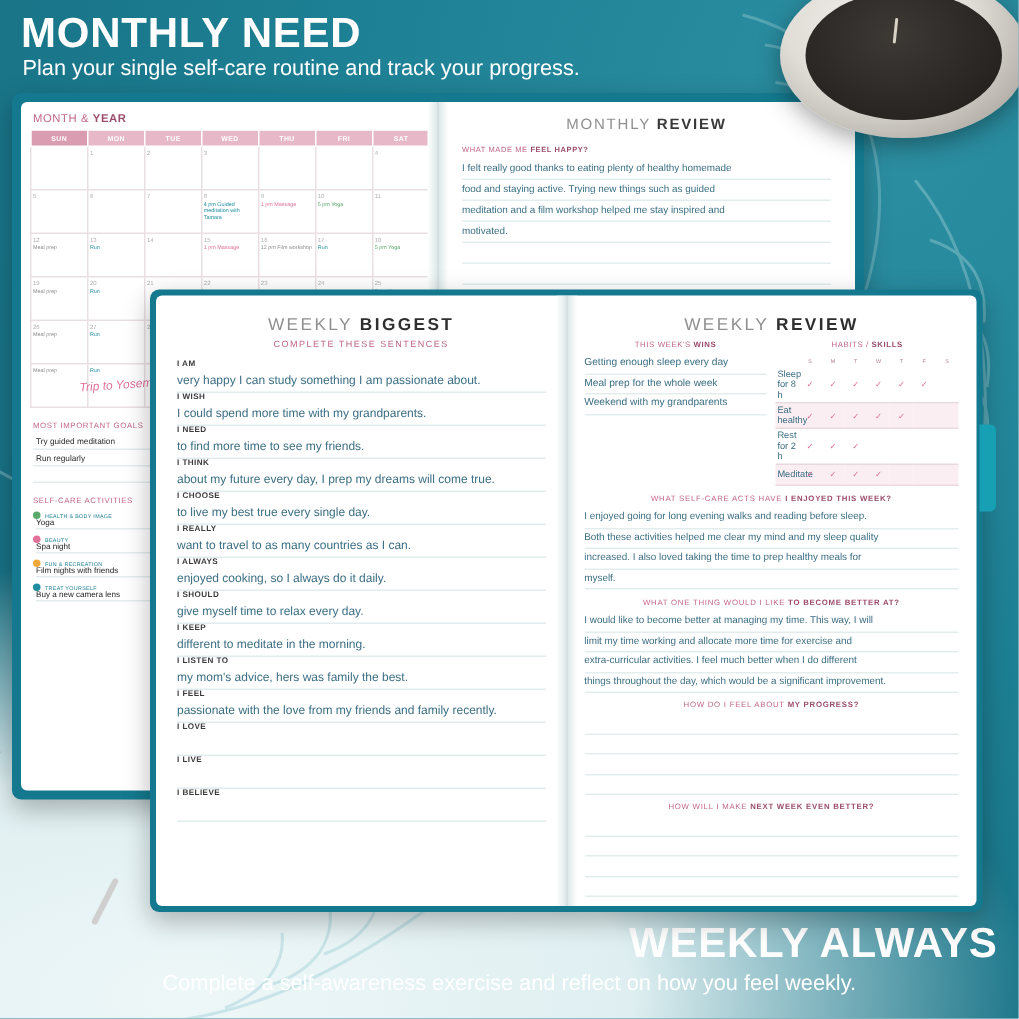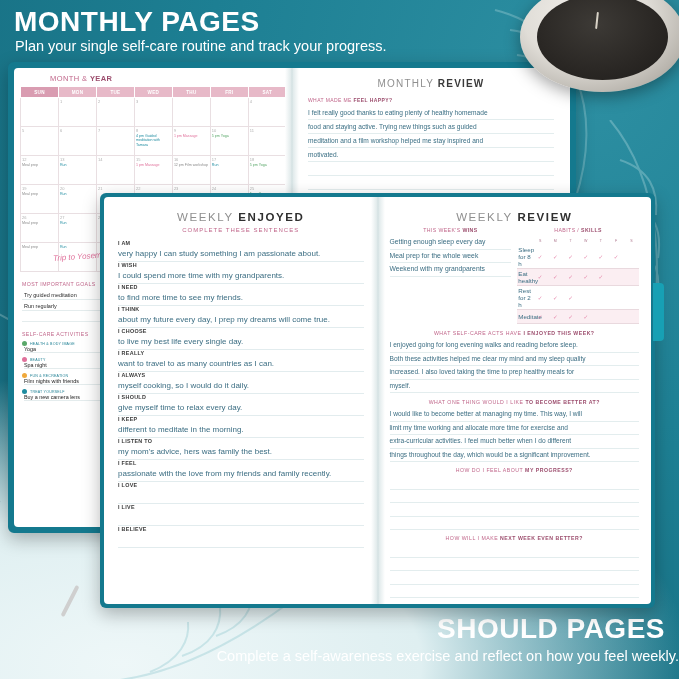--- a/index.html
+++ b/index.html
@@ -22,37 +22,37 @@
     font-size:28px;font-weight:bold;letter-spacing:.5px;
   }
   .top-sub{
     position:absolute;left:15px;top:38px;color:#ffffff;font-size:14.5px;
   }
   .bottom-title{
     position:absolute;right:14px;top:613px;color:#ffffff;
     font-size:28px;font-weight:bold;letter-spacing:.5px;text-align:right;
   }
   .bottom-sub{
-    position:absolute;left:0;right:0;top:648px;color:#ffffff;font-size:14.5px;text-align:right;
+    position:absolute;left:0;right:0;top:648px;color:#ffffff;font-size:14.5px;text-align:center;
   }
 
   
   .book{position:absolute;background:#ffffff;border-radius:4px;
         box-shadow:0 6px 18px rgba(0,0,0,.28);}
 
   
   #monthly-book{left:8px;top:62px;width:562px;height:465px;
         border:3px solid #14798e;background:#14798e;border-radius:6px;}
   #monthly-inner{position:absolute;left:3px;top:3px;right:3px;bottom:3px;background:#fff;border-radius:4px;overflow:hidden;}
   .m-left{position:absolute;left:0;top:0;width:50%;height:100%;}
   .m-right{position:absolute;right:0;top:0;width:50%;height:100%;}
   .gutter{position:absolute;left:50%;top:0;bottom:0;width:14px;margin-left:-7px;
         background:linear-gradient(to right,#ffffff,#dfe9ea 45%,#c9d9db 50%,#dfe9ea 55%,#ffffff);}
 
-  .m-head{font-size:7.5px;color:#c0668a;padding:6px 0 3px 8px;letter-spacing:.4px;margin-left:28px;}
+  .m-head{font-size:7.5px;color:#c0668a;padding:6px 0 3px 8px;letter-spacing:.4px;}
   .m-head b{color:#9c4d6d;}
   table.cal{border-collapse:collapse;width:96%;margin:0 6px;table-layout:fixed;}
   table.cal th{font-size:4.6px;color:#fff;background:#e7b9c8;border:.5px solid #fff;
         font-weight:bold;height:8px;letter-spacing:.3px;}
   table.cal th:nth-child(1){background:#d99cb1}
   table.cal td{border:.5px solid #e9dfe2;height:27px;vertical-align:top;font-size:4px;
         color:#9b9b9b;padding:1px 1px 0 1px;position:relative;}
   .dn{font-size:4px;color:#b0b0b0;}
   .ev{display:block;font-size:3.6px;line-height:1.25;margin-top:1px;}
   .ev.teal{color:#1f8ca0}
@@ -177,24 +177,24 @@
 <div class="leaf" style="left:-10px;top:300px;width:150px;height:200px;opacity:.35;">
   <svg width="150" height="200" viewBox="0 0 150 200">
     <g fill="none" stroke="#b7dde1" stroke-width="2">
       <path d="M0 10 C70 40 110 110 100 195"></path>
       <path d="M18 40 C58 50 70 70 68 92"></path>
       <path d="M34 80 C72 90 84 112 82 134"></path>
     </g>
   </svg>
 </div>
 
-<div class="top-title">MONTHLY PAGES</div>
+<div class="top-title">MONTHLY NEED</div>
 <div class="top-sub">Plan your single self-care routine and track your progress.</div>
 
-<div class="bottom-title">SHOULD PAGES</div>
+<div class="bottom-title">WEEKLY ALWAYS</div>
 <div class="bottom-sub">Complete a self-awareness exercise and reflect on how you feel weekly.</div>
 
 <div class="book" id="monthly-book">
   <div id="monthly-inner">
 
     <div class="m-left">
       <div class="m-head">
         <span>MONTH &amp;</span>
         <b>YEAR</b>
       </div>
@@ -352,21 +352,21 @@
   </div>
 </div>
 
 <div class="book" id="weekly-book">
   <div class="tab"></div>
   <div id="weekly-inner">
 
     <div class="w-left">
       <div class="w-title">
         <span>WEEKLY</span>
-        <b>ENJOYED</b>
+        <b>BIGGEST</b>
       </div>
       <div class="w-sub">COMPLETE THESE SENTENCES</div>
       <div id="sentence-list">
           <div class="sent-block">
             <div class="prompt">I AM</div>
             <div class="answer">very happy I can study something I am passionate about.</div>
           </div>
           <div class="sent-block">
             <div class="prompt">I WISH</div>
             <div class="answer">I could spend more time with my grandparents.</div>
@@ -374,29 +374,29 @@
           <div class="sent-block">
             <div class="prompt">I NEED</div>
             <div class="answer">to find more time to see my friends.</div>
           </div>
           <div class="sent-block">
             <div class="prompt">I THINK</div>
             <div class="answer">about my future every day, I prep my dreams will come true.</div>
           </div>
           <div class="sent-block">
             <div class="prompt">I CHOOSE</div>
-            <div class="answer">to live my best life every single day.</div>
+            <div class="answer">to live my best true every single day.</div>
           </div>
           <div class="sent-block">
             <div class="prompt">I REALLY</div>
             <div class="answer">want to travel to as many countries as I can.</div>
           </div>
           <div class="sent-block">
             <div class="prompt">I ALWAYS</div>
-            <div class="answer">myself cooking, so I would do it daily.</div>
+            <div class="answer">enjoyed cooking, so I always do it daily.</div>
           </div>
           <div class="sent-block">
             <div class="prompt">I SHOULD</div>
             <div class="answer">give myself time to relax every day.</div>
           </div>
           <div class="sent-block">
             <div class="prompt">I KEEP</div>
             <div class="answer">different to meditate in the morning.</div>
           </div>
           <div class="sent-block">

